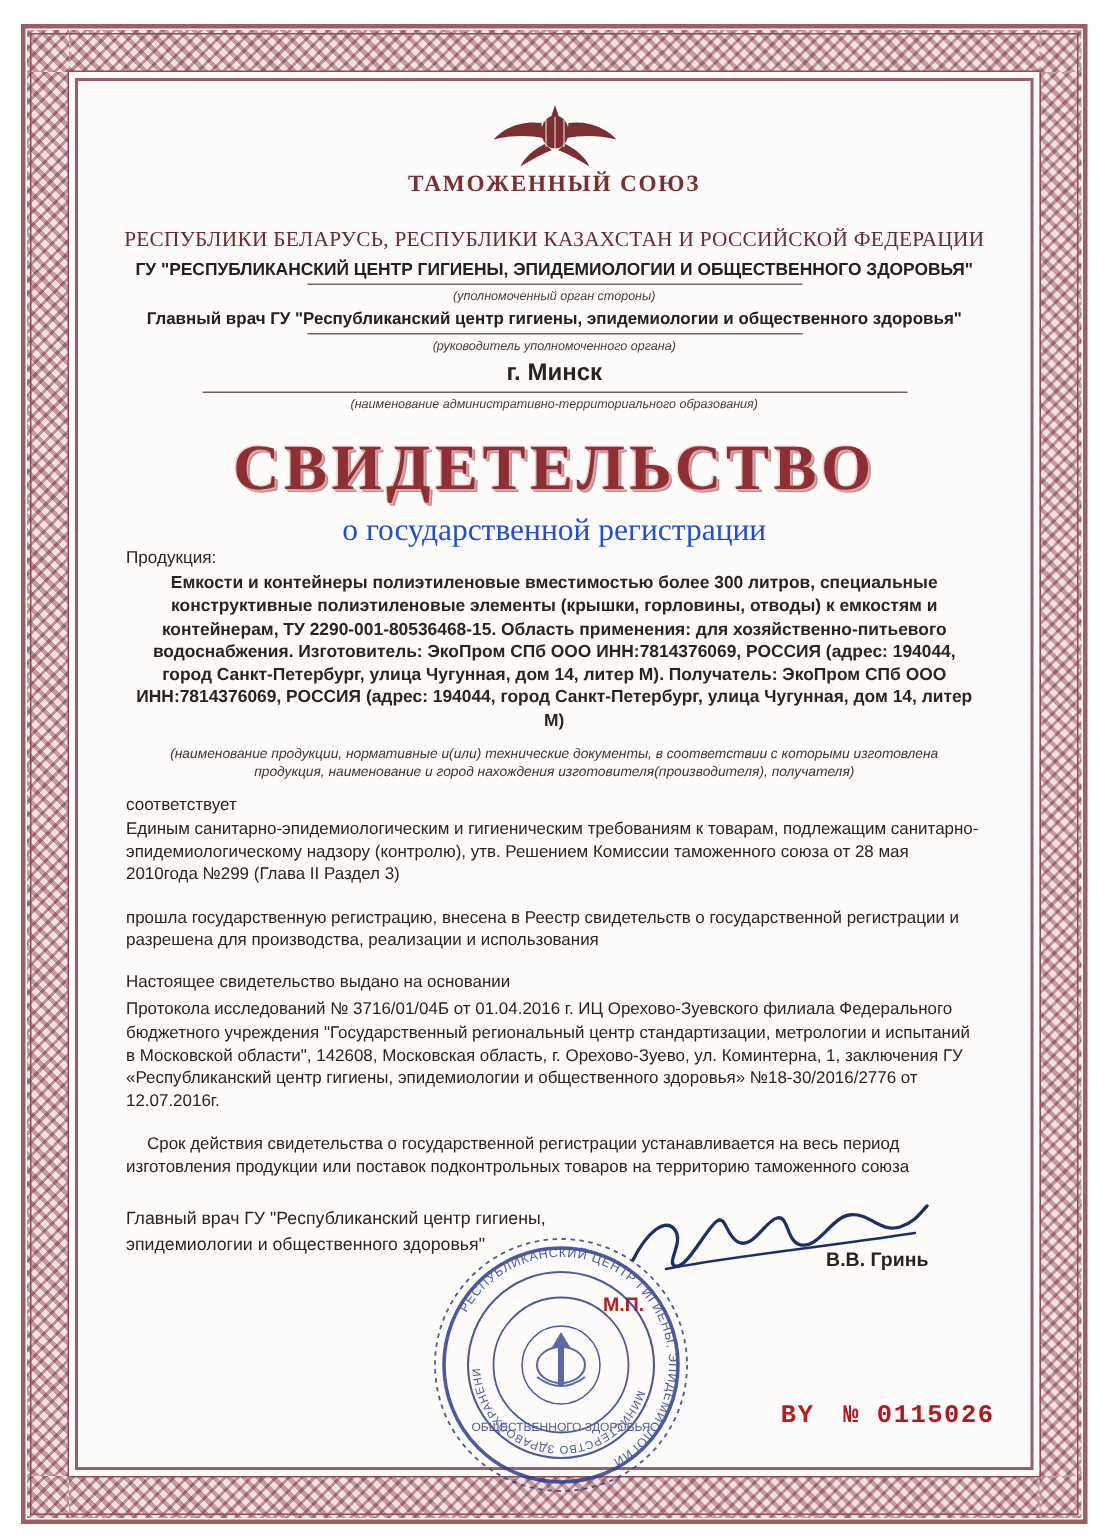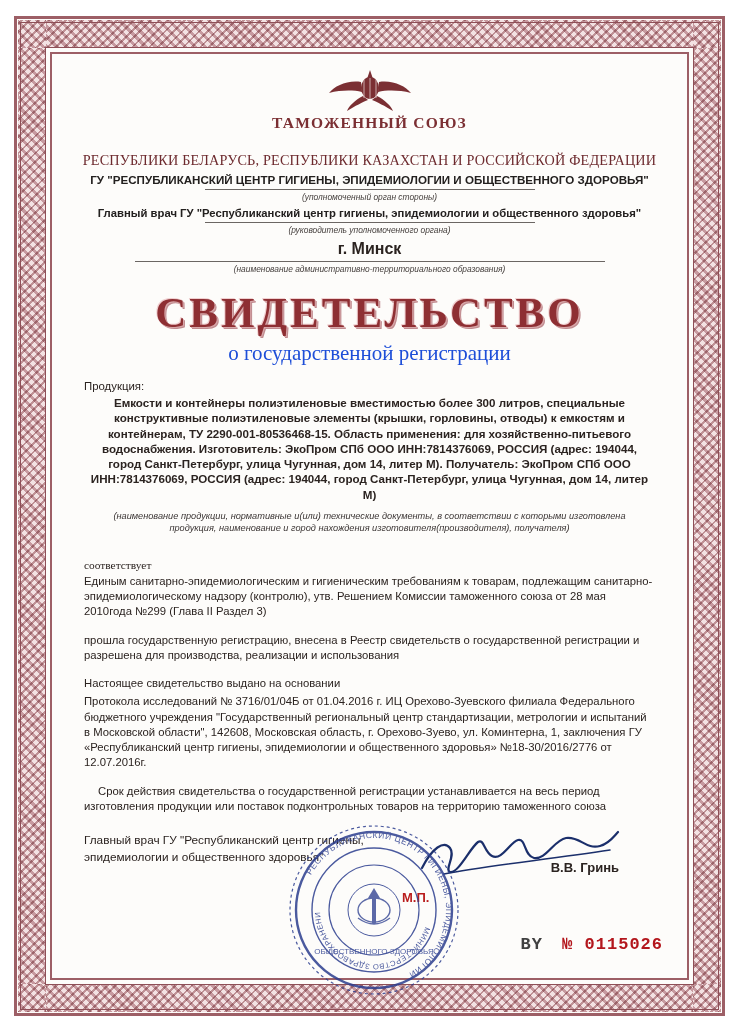--- a/index.html
+++ b/index.html
@@ -162,21 +162,20 @@
     font-size: 14.5px;
     font-weight: bold;
     margin-top: 10px;
     color: #1d1a19;
   }
   .cert-number .gap { display: inline-block; width: 26px; }
 
   
   .label-line {
     font-size: 11.4px;
-    margin-top: 14px;
     margin-left: 4px;
   }
   .prod-block {
     font-size: 11.6px;
     font-weight: bold;
     line-height: 1.32;
     text-align: center;
     margin-top: 3px;
     padding: 0 6px;
   }
@@ -184,23 +183,22 @@
     font-size: 9.2px;
     font-style: italic;
     text-align: center;
     line-height: 1.3;
     margin-top: 9px;
     padding: 0 14px;
     color: #3b3534;
   }
   .sootv {
     font-size: 11.4px;
-    margin-top: 24px;
+    margin-top: 10px;
     margin-left: 4px;
-    font-family: Liberation Serif, serif;
   }
   .para {
     font-size: 11.3px;
     line-height: 1.35;
     margin-top: 6px;
     margin-left: 4px;
     padding-right: 6px;
   }
   .para.tight { margin-top: 3px; }
   .para.indent { text-indent: 14px; }
@@ -254,21 +252,21 @@
 
   
   .serial {
     position: absolute;
     right: 62px;
     bottom: 62px;
     font-size: 17px;
     letter-spacing: 1px;
     font-family: "Liberation Mono", monospace;
   }
-  .serial .by { color: #404040; font-weight: bold; margin-right: 8px; }
+  .serial .by { color: #b91c1c; font-weight: bold; margin-right: 8px; }
   .serial .num { color: #b3161c; font-weight: bold; }
 </style>
 </head>
 <body>
 
 <div class="cert-page">
 
   <div class="guilloche"></div>
   <div class="guilloche-inner-mask"></div>
   <div class="border-outer"></div>

